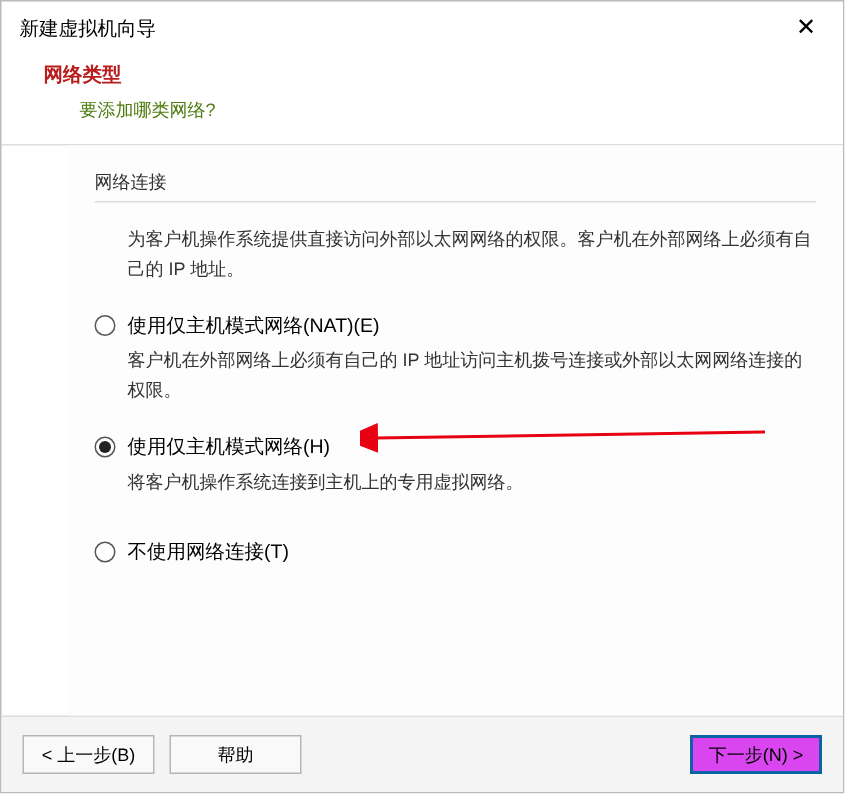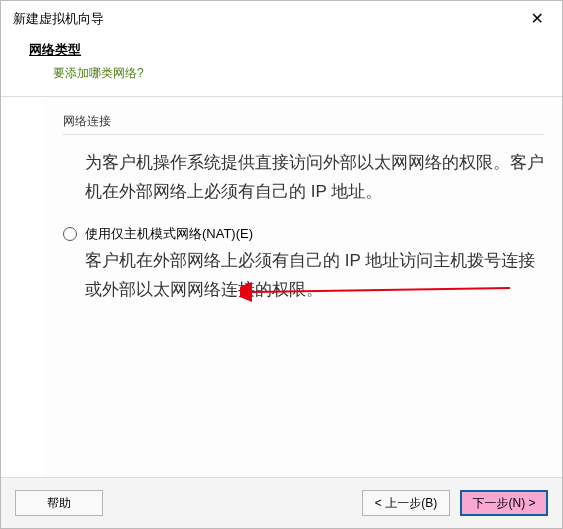--- a/index.html
+++ b/index.html
@@ -2,36 +2,36 @@
 <html><head>
   <meta charset="utf-8">
   <style>
     * { box-sizing: border-box; margin: 0; padding: 0; }
     html, body { width: 563px; height: 529px; font-family: "Microsoft YaHei", "SimSun", sans-serif; font-size: 12px; background: #fff; }
     .window { width: 563px; height: 529px; border: 1px solid #bbb; display: flex; flex-direction: column; }
     .titlebar { display: flex; align-items: center; justify-content: space-between; padding: 8px 12px 6px 12px; }
     .titlebar-title { font-size: 13px; color: #000; }
     .close-btn { background: none; border: none; font-size: 16px; cursor: pointer; font-family: Arial; line-height: 1; padding: 2px 6px; }
     .header { padding: 6px 20px 14px 28px; border-bottom: 1px solid #ddd; }
-    .header-title { font-size: 13px; font-weight: bold; color: #000000; margin-bottom: 6px; text-decoration: underline; }
+    .header-title { font-size: 13px; font-weight: bold; color: #b91c1c; margin-bottom: 6px; }
     .header-sub { font-size: 12px; color: #4d7c0f; padding-left: 24px; }
     .body { flex: 1; padding: 16px 18px 10px 18px; background: #fdfdfd; position: relative; margin-left: 44px; }
     .fieldset-label { font-size: 12px; color: #333; margin-bottom: 4px; }
     .hr { border: none; border-top: 1px solid #ddd; margin-bottom: 14px; }
     .option-group { margin-bottom: 18px; }
     .option-row { display: flex; align-items: center; gap: 8px; }
     .radio { appearance: none; width: 14px; height: 14px; border: 1px solid #555; border-radius: 50%; position: relative; flex-shrink: 0; cursor: pointer; background: #fff; }
     .radio:checked::after { content: ""; position: absolute; top: 2px; left: 2px; width: 8px; height: 8px; background: #222; border-radius: 50%; }
     .option-label { font-size: 13px; color: #000; cursor: pointer; }
-    .option-desc { font-size: 17px; color: #333; line-height: 1.7; padding-left: 22px; margin-top: 4px; max-width: 500px; }
+    .option-desc { font-size: 12px; color: #333; line-height: 1.7; padding-left: 22px; margin-top: 4px; max-width: 500px; }
     .arrow-svg { position: absolute; left: 195px; top: 183px; pointer-events: none; }
     .footer { display: flex; justify-content: flex-end; align-items: center; gap: 10px; padding: 12px 14px; border-top: 1px solid #ddd; background: #f4f4f4; }
     .footer .help { margin-right: auto; }
     .btn { min-width: 88px; height: 26px; background: #f9f9f9; border: 1px solid #b5b5b5; font-size: 12px; cursor: pointer; font-family: inherit; }
-    .btn.primary { border: 2px solid #0a64a4; background: #f9a8d4; }
+    .btn.primary { border: 2px solid #0a64a4; background: #d946ef; }
   </style>
 </head>
 <body>
 
 <div class="window">
 
   <div class="titlebar">
     <span class="titlebar-title">新建虚拟机向导</span>
     <button class="close-btn">✕</button>
   </div>
@@ -50,32 +50,45 @@
     </div>
 
     <div class="option-group">
       <label class="option-row">
         <input type="radio" name="net" class="radio" style="">
         <span class="option-label">使用仅主机模式网络(NAT)(E)</span>
       </label>
       <div class="option-desc">客户机在外部网络上必须有自己的 IP 地址访问主机拨号连接或外部以太网网络连接的权限。</div>
     </div>
 
+    <div class="option-group">
+      <label class="option-row">
+        <input type="radio" name="net" class="radio" checked="" style="">
+        <span class="option-label">使用仅主机模式网络(H)</span>
+      </label>
+      <div class="option-desc">将客户机操作系统连接到主机上的专用虚拟网络。</div>
+    </div>
 
+    <div class="option-group" style="margin-top:28px;">
+      <label class="option-row">
+        <input type="radio" name="net" class="radio" style="">
+        <span class="option-label">不使用网络连接(T)</span>
+      </label>
+    </div>
 
     <svg class="arrow-svg" width="280" height="24">
       <defs>
         <marker id="ah" markerWidth="12" markerHeight="10" refX="1" refY="5" orient="auto">
           <polygon points="0,0 12,5 0,10" fill="#e60012"></polygon>
         </marker>
       </defs>
       <line x1="270" y1="8" x2="10" y2="12" stroke="#e60012" stroke-width="2" marker-end="url(#ah)"></line>
     </svg>
 
   </div>
 
   <div class="footer">
+    <button class="btn">&lt; 上一步(B)</button>
     <button class="btn help">帮助</button>
-    <button class="btn">&lt; 上一步(B)</button>
     <button class="btn primary">下一步(N) &gt;</button>
   </div>
 
 </div>
 
 </body></html>

